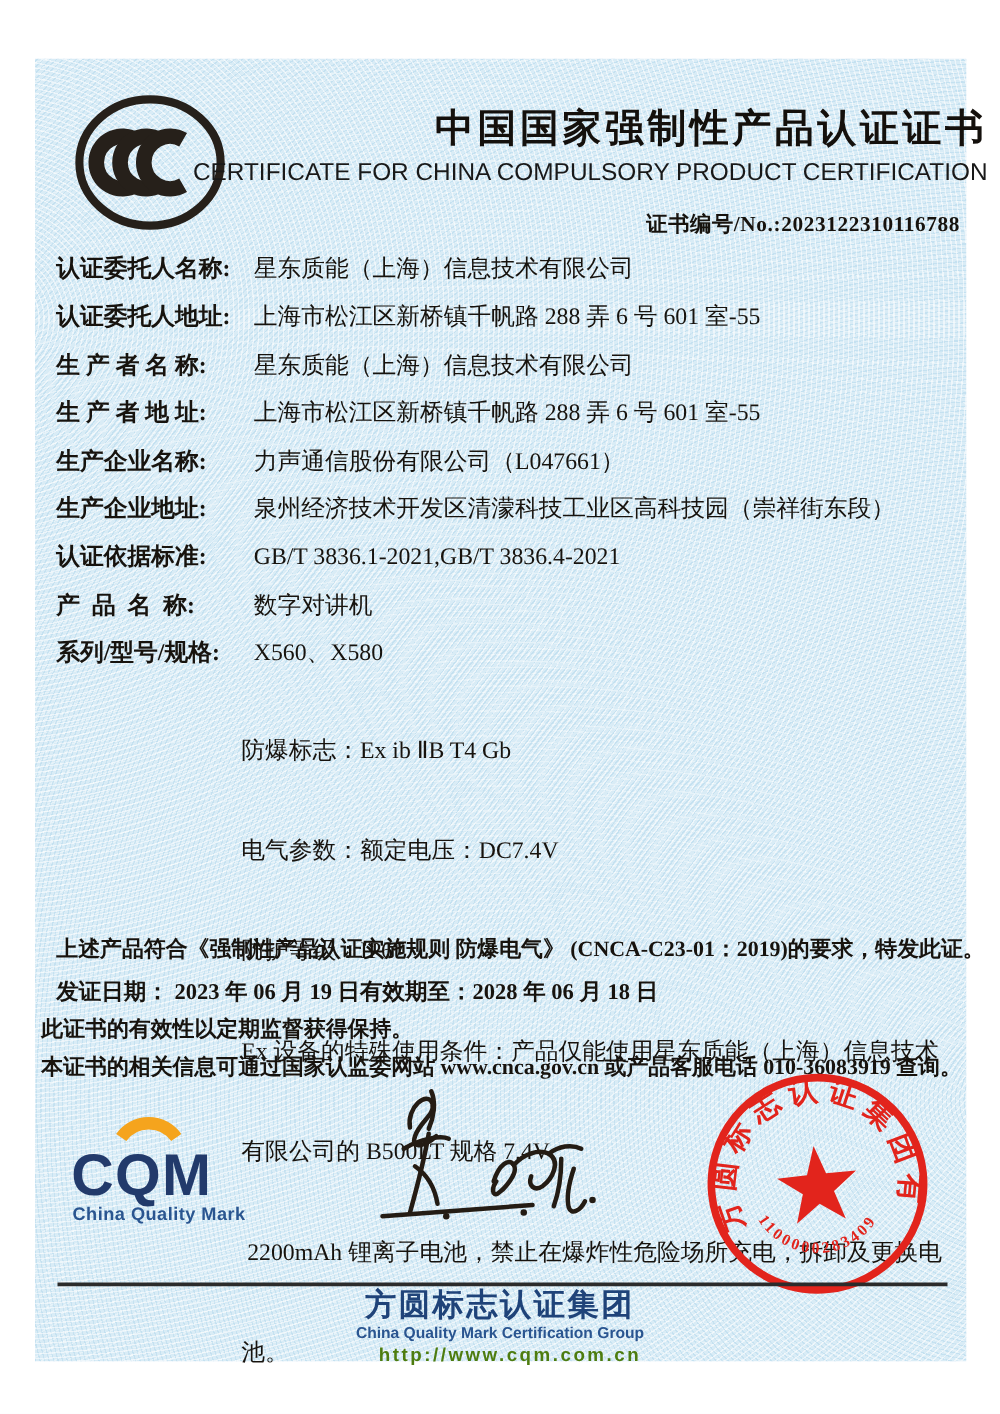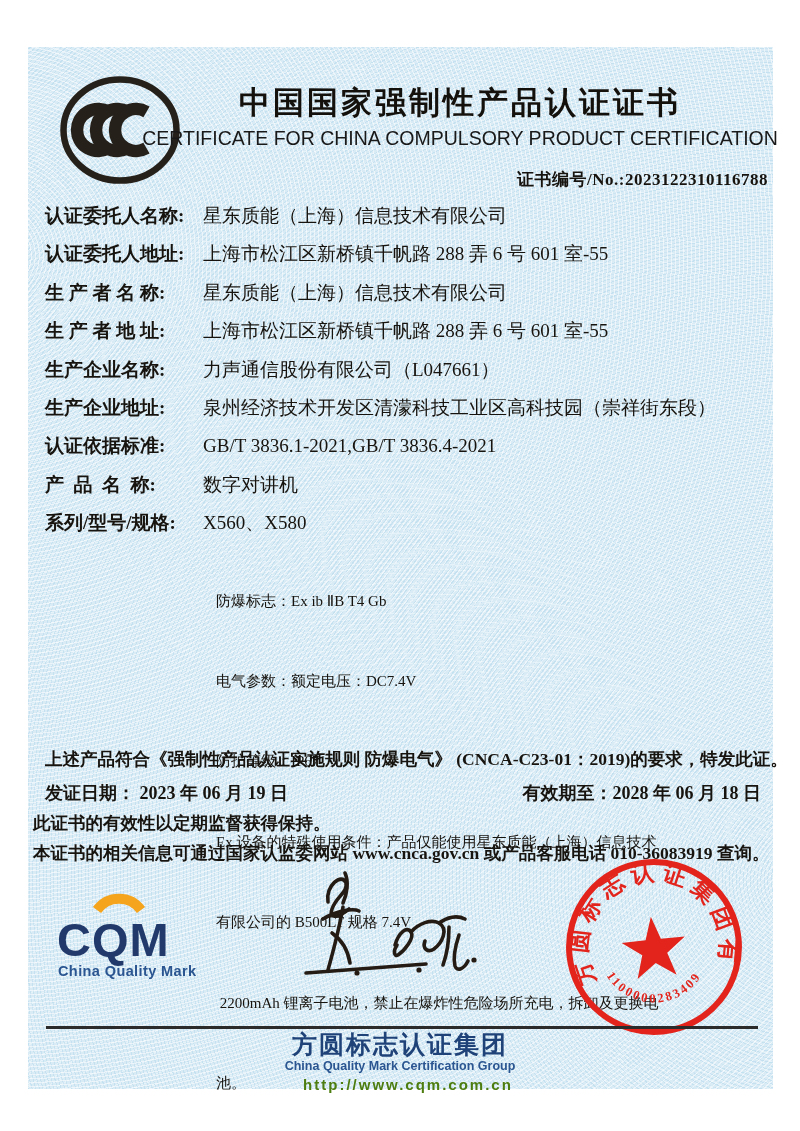--- a/index.html
+++ b/index.html
@@ -10,35 +10,35 @@
     position:absolute; left:28px; top:47px; width:745px; height:1042px;
     background-color:#d9ecf6;
     background-image:
       repeating-radial-gradient(circle at -5% 20%, rgba(255,255,255,.55) 0 1px, transparent 1px 4px),
       repeating-radial-gradient(circle at 105% 80%, rgba(150,200,228,.30) 0 1px, transparent 1px 3.5px),
       repeating-radial-gradient(circle at 50% 160%, rgba(255,255,255,.35) 0 1px, transparent 1px 5px);
   }
 
   .ccc-logo { position:absolute; left:57px; top:74px; width:126px; height:112px; }
 
-  .titles { position:absolute; left:130px; top:82px; width:660px; text-align:center; }
+  .titles { position:absolute; left:130px; top:82px; width:660px; text-align:right; }
   .title-zh { font-size:31px; font-weight:700; letter-spacing:3px; color:#14100c; line-height:42px; }
   .title-en { font-family:"Liberation Sans", sans-serif; font-size:19.5px; font-weight:400; letter-spacing:0px; color:#191919; margin-top:3px; }
 
   .cert-no { position:absolute; top:168px; right:32px; font-size:17px; font-weight:700; letter-spacing:.5px; }
 
   .fields { position:absolute; left:45px; top:204px; width:716px; }
   .field-row { white-space:nowrap; line-height:24.4px; margin-bottom:14px; font-size:19px; }
   .field-label { font-weight:700; display:inline-block; min-width:158px; white-space:pre; }
   .field-value { font-weight:400; }
 
-  .specs { position:absolute; left:216px; top:534px; width:560px; font-size:15px; line-height:26.8px; white-space:pre; }
+  .specs { position:absolute; left:193px; top:534px; width:560px; font-size:19px; line-height:26.8px; white-space:pre; }
 
   .statement { position:absolute; left:45px; top:747px; width:722px; font-size:17.5px; font-weight:700; white-space:nowrap; }
-  .dates { position:absolute; left:45px; top:781px; width:716px; display:flex; justify-content:space-between; font-size:18px; font-weight:700; }
+  .dates { position:absolute; left:45px; top:781px; width:716px; display:flex; font-size:18px; font-weight:700; }
   .note { position:absolute; left:33px; font-size:17.5px; font-weight:700; white-space:nowrap; }
   .note-1 { top:811px; }
   .note-2 { top:841px; }
 
   .cqm-logo { position:absolute; left:57px; top:893px; width:150px; height:88px; }
   .signature { position:absolute; left:298px; top:866px; width:195px; height:130px; }
   .stamp { position:absolute; left:562px; top:855px; width:184px; height:184px; transform:rotate(-6deg); }
 
   .rule { position:absolute; left:46px; top:1026px; width:712px; height:3px; background:#2b2b2b; }
 

